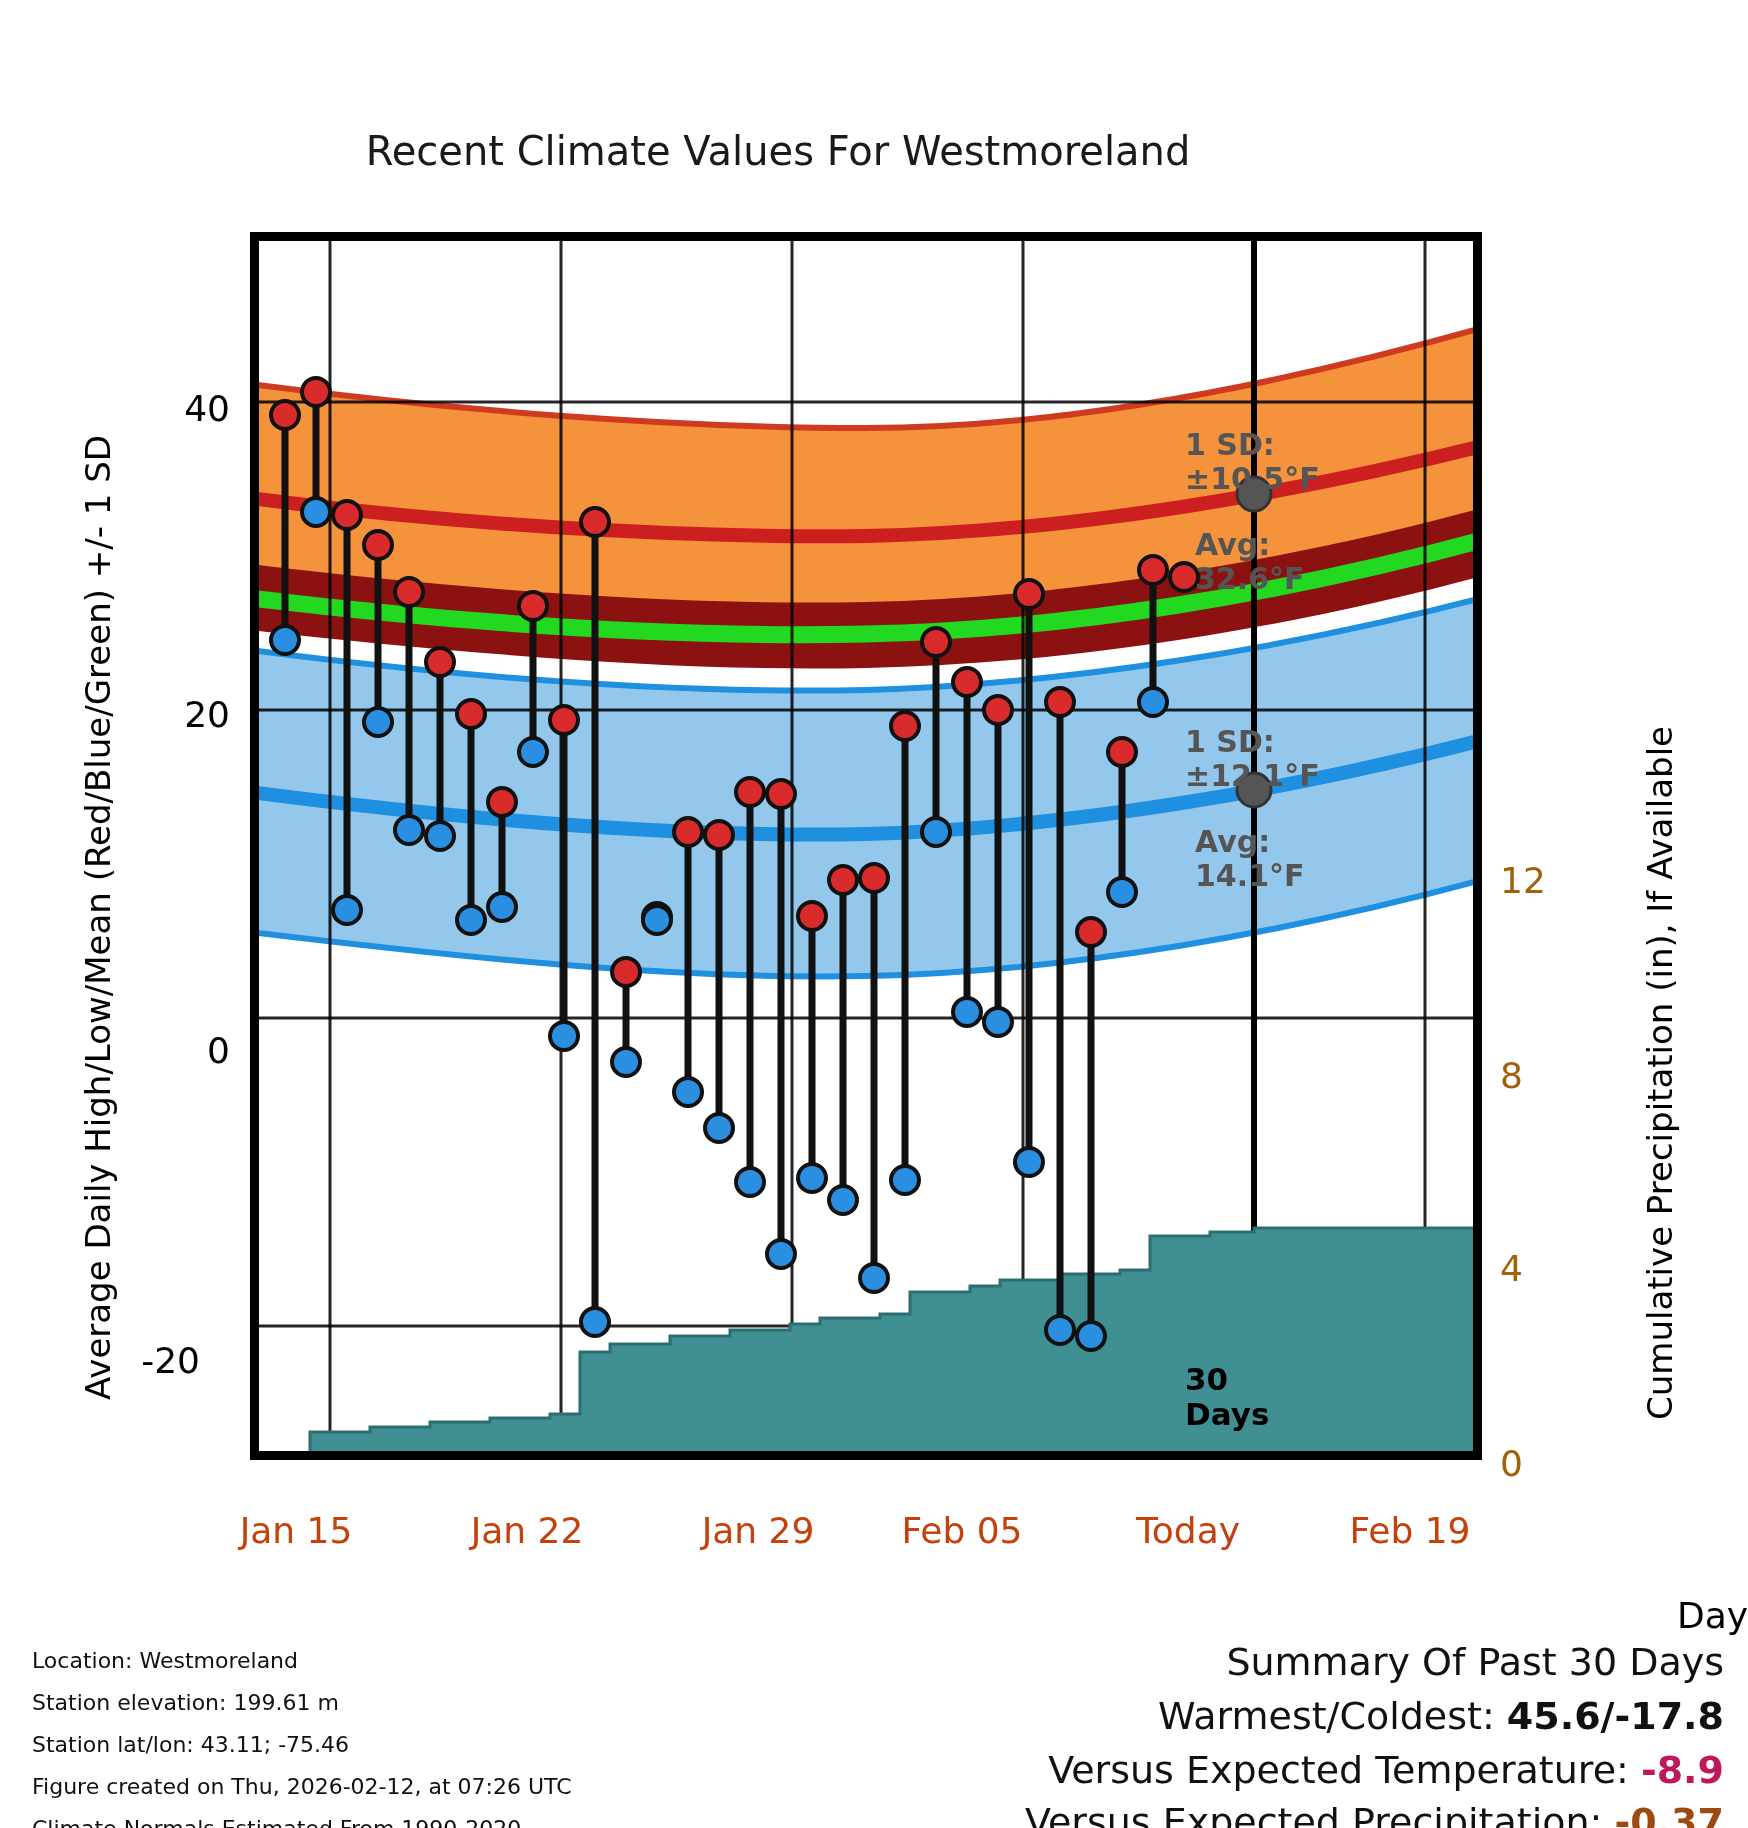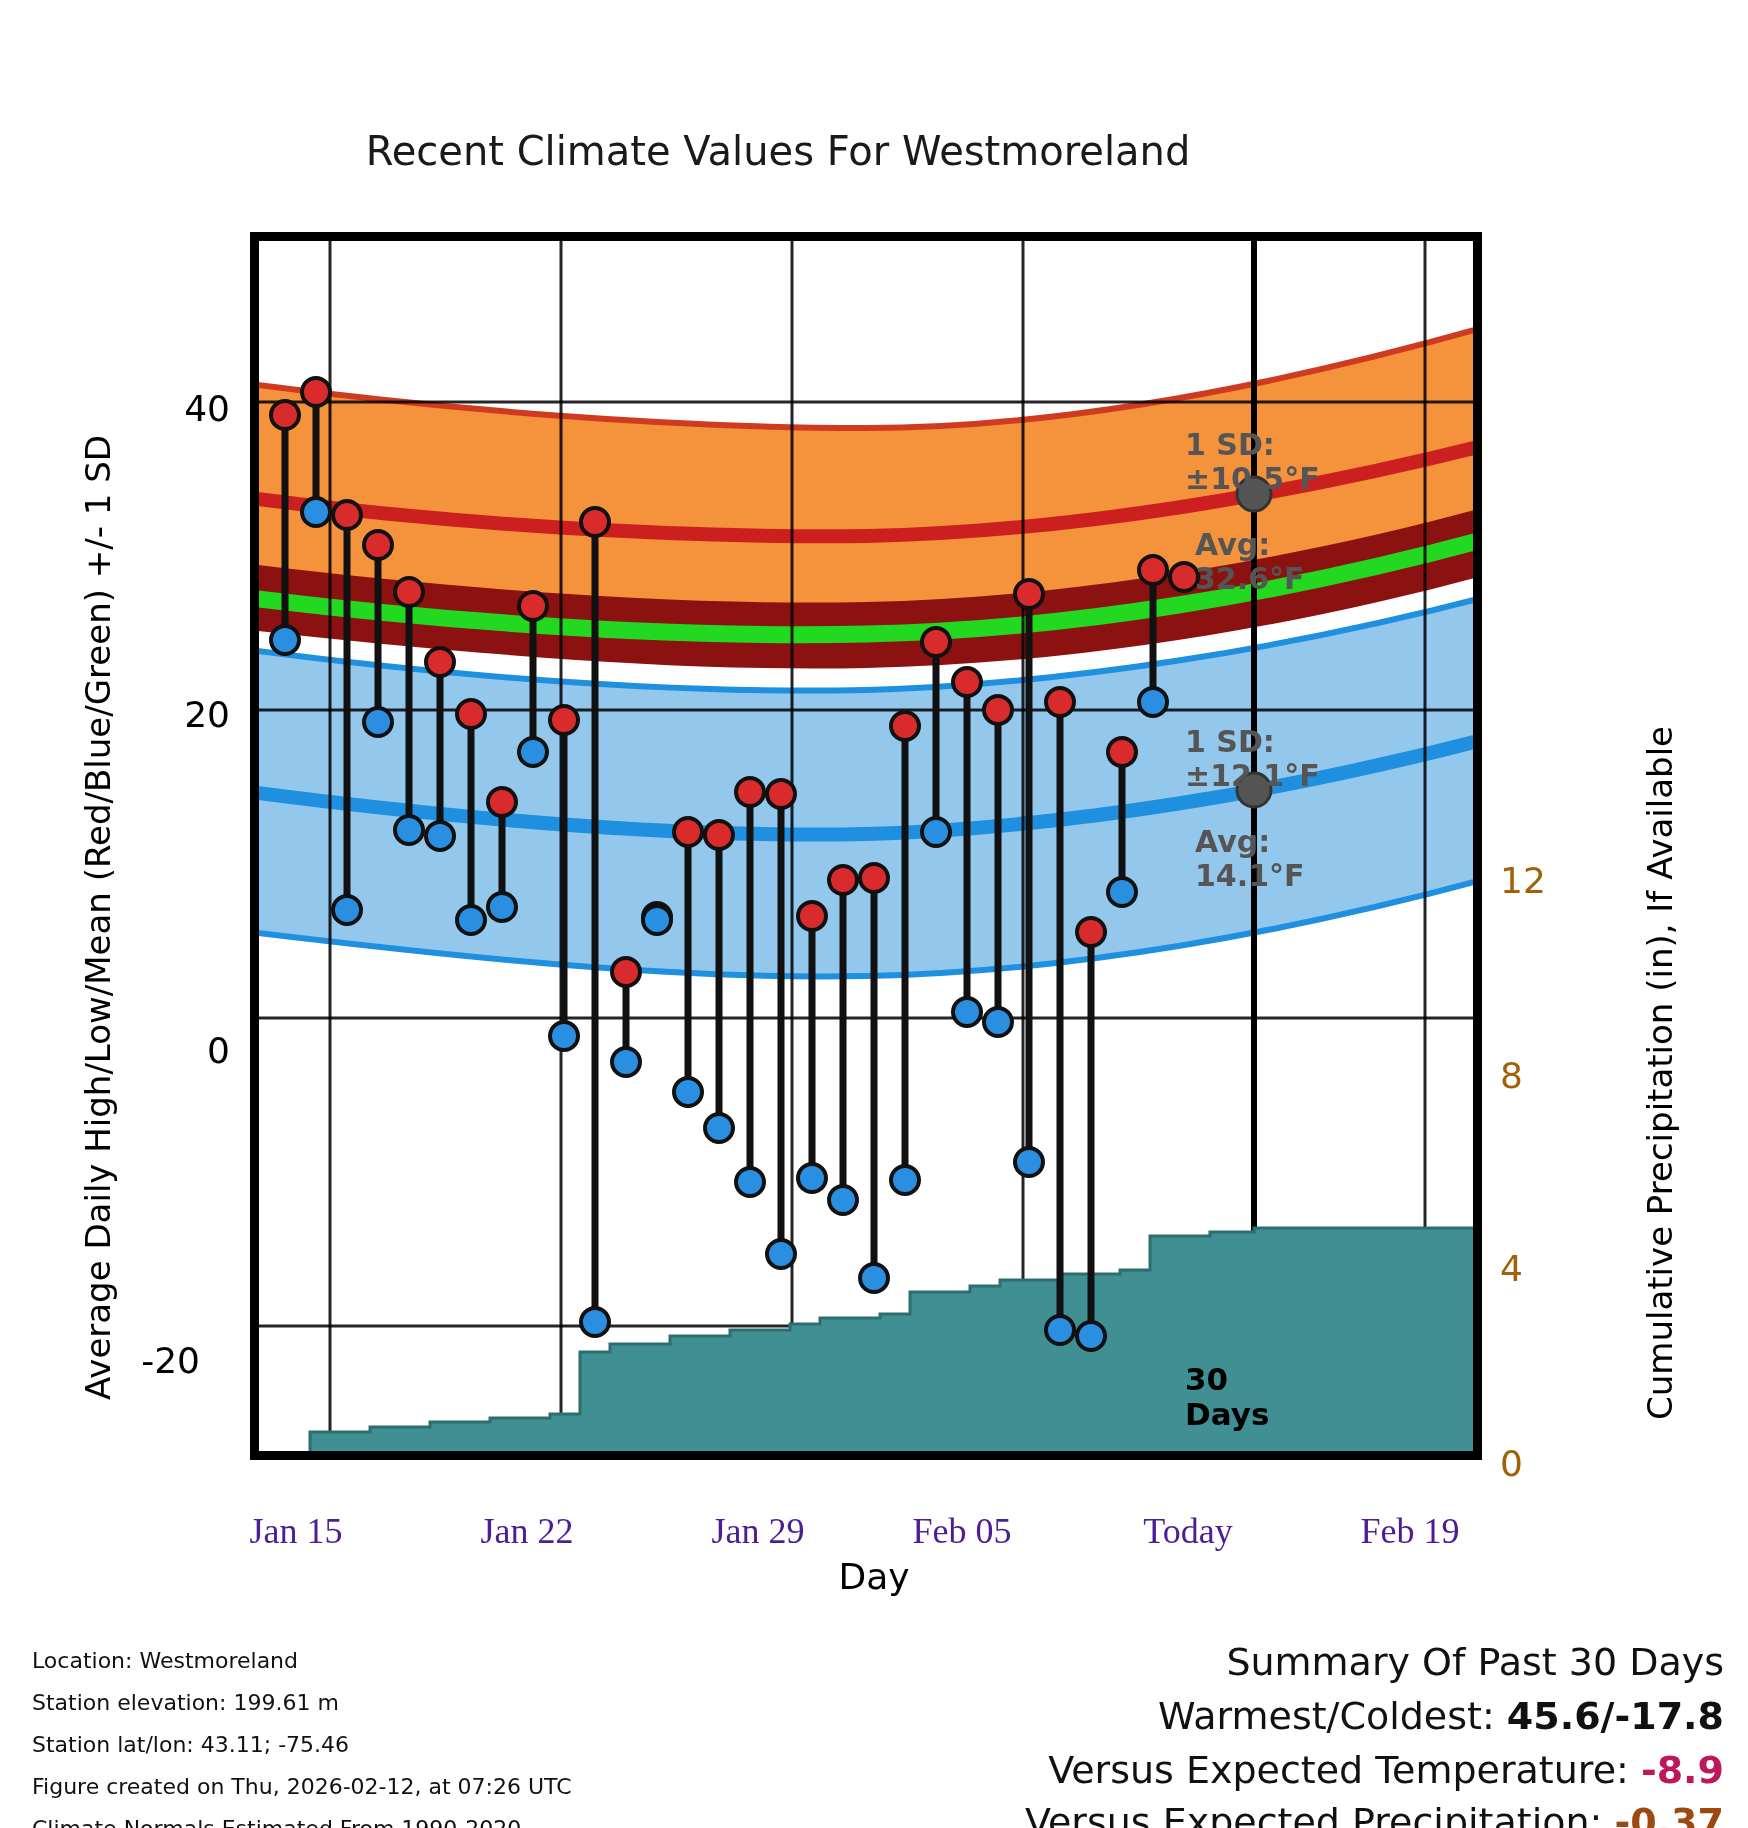--- a/index.html
+++ b/index.html
@@ -7,22 +7,22 @@
   .title{position:absolute;left:0;top:128px;width:1556px;text-align:center;font-size:40px;color:#1a1a1a;}
   
   #plot{position:absolute;left:250px;top:232px;width:1232px;height:1228px;}
   #plotframe{position:absolute;left:250px;top:232px;width:1232px;height:1228px;border:9px solid #000;box-sizing:border-box;pointer-events:none;}
   #svgwrap{position:absolute;left:0;top:0;width:1232px;height:1228px;}
   .ylab{position:absolute;transform-origin:0 0;font-size:34px;color:#000;white-space:nowrap;}
   #ylabel-left{left:78px;top:1400px;transform:rotate(-90deg);}
   #ylabel-right{left:1640px;top:1420px;transform:rotate(-90deg);}
   .ytick{position:absolute;font-size:36px;color:#000;text-align:right;width:120px;}
   .ytickr{position:absolute;font-size:36px;color:#a16207;text-align:left;width:120px;}
-  .xtick{position:absolute;font-size:36px;color:#4c1d95;text-align:center;width:220px;font-family:Liberation Serif, serif;}
-  #xlabel{position:absolute;left:0;top:1556px;width:1748px;text-align:center;font-size:36px;}
+  .xtick{position:absolute;font-size:36px;color:#c2410c;text-align:center;width:220px;}
+  #xlabel{position:absolute;left:0;top:1595px;width:1748px;text-align:right;font-size:36px;}
   .annot{position:absolute;font-size:30px;font-weight:bold;color:#555;line-height:1.12;}
   #annot-sd-hi{left:1185px;top:428px;}
   #annot-avg-hi{left:1195px;top:528px;}
   #annot-sd-lo{left:1185px;top:725px;}
   #annot-avg-lo{left:1195px;top:825px;}
   #annot-days{left:1185px;top:1362px;color:#000;font-size:31px;}
   .footL{position:absolute;left:32px;font-size:22px;color:#111;}
   .footR{position:absolute;right:24px;font-size:33px;color:#111;text-align:right;}
   b.v{font-weight:bold;}
   .blue{color:#be185d;font-weight:bold;}

